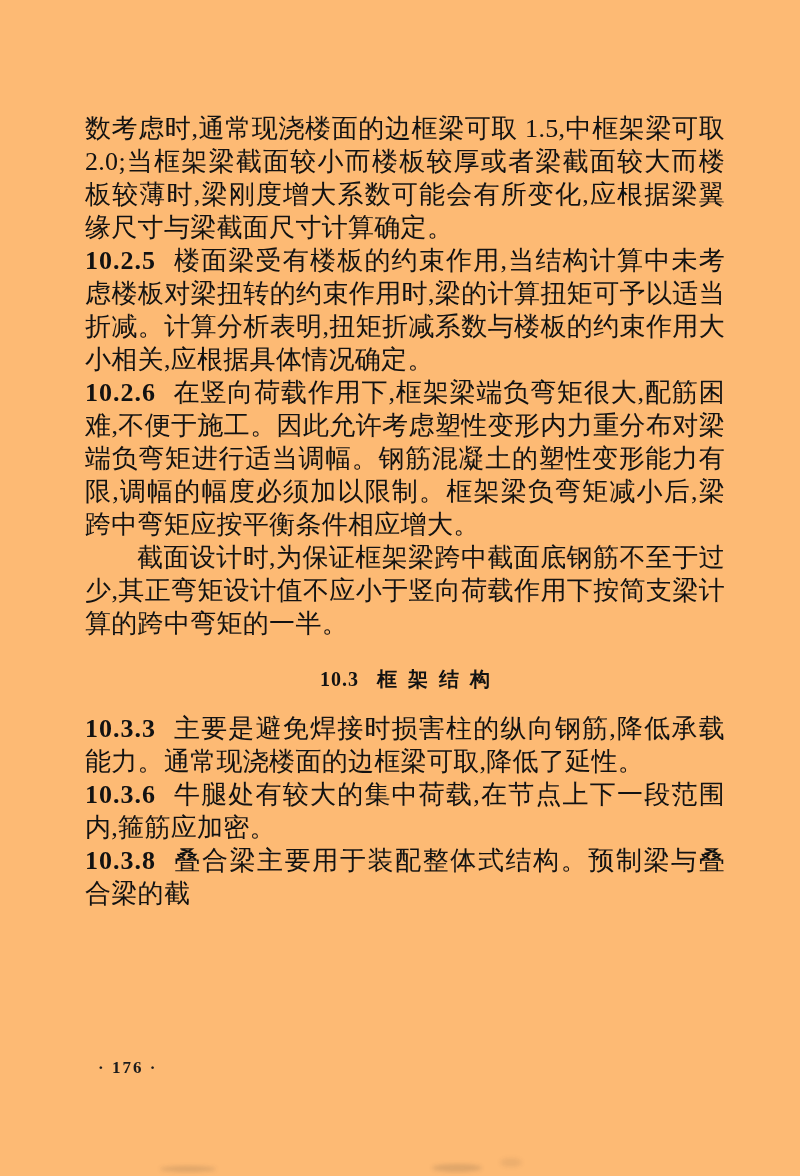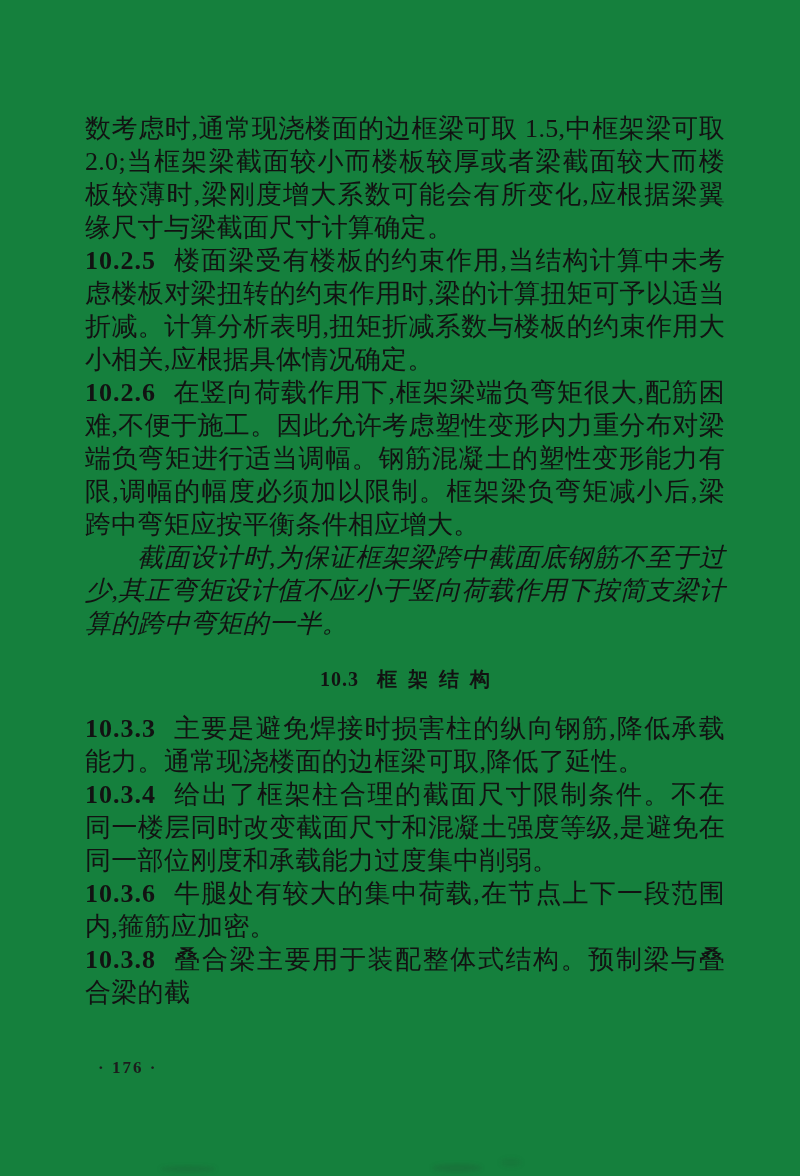--- a/index.html
+++ b/index.html
@@ -12,21 +12,21 @@
     height: 1176px;
     position: relative;
     overflow: hidden;
     font-family: "Liberation Serif", "DejaVu Serif", serif;
     color: #121212;
   }
   .page {
     position: absolute;
     left: 0; top: 0;
     width: 800px; height: 1176px;
-    background: #15803d;
+    background: #fdba74;
   }
   .text-block {
     position: absolute;
     left: 85px;
     top: 112px;
     width: 640px;
   }
   .para {
     margin: 0;
     font-size: 26px;
@@ -36,21 +36,20 @@
     letter-spacing: 0.3px;
   }
   .para .num {
     font-weight: bold;
     letter-spacing: 1px;
     padding-right: 17px;
     font-family: "Liberation Serif", "DejaVu Serif", serif;
   }
   .para.indent {
     text-indent: 2em;
-    font-style: italic;
   }
   .section-heading {
     margin: 21px 0 15px 0;
     font-size: 20px;
     line-height: 36px;
     font-weight: bold;
     text-align: center;
     letter-spacing: 0;
   }
   .section-heading .h-num {
@@ -92,21 +91,20 @@
     <p class="para"><span class="num">10.2.5</span><span>楼面梁受有楼板的约束作用,当结构计算中未考虑楼板对梁扭转的约束作用时,梁的计算扭矩可予以适当折减。计算分析表明,扭矩折减系数与楼板的约束作用大小相关,应根据具体情况确定。</span></p>
 
     <p class="para"><span class="num">10.2.6</span><span>在竖向荷载作用下,框架梁端负弯矩很大,配筋困难,不便于施工。因此允许考虑塑性变形内力重分布对梁端负弯矩进行适当调幅。钢筋混凝土的塑性变形能力有限,调幅的幅度必须加以限制。框架梁负弯矩减小后,梁跨中弯矩应按平衡条件相应增大。</span></p>
 
     <p class="para indent"><span>截面设计时,为保证框架梁跨中截面底钢筋不至于过少,其正弯矩设计值不应小于竖向荷载作用下按简支梁计算的跨中弯矩的一半。</span></p>
 
     <h2 class="section-heading"><span class="h-num">10.3</span><span class="h-title">框架结构</span></h2>
 
     <p class="para"><span class="num">10.3.3</span><span>主要是避免焊接时损害柱的纵向钢筋,降低承载能力。通常现浇楼面的边框梁可取,降低了延性。</span></p>
 
-    <p class="para"><span class="num">10.3.4</span><span>给出了框架柱合理的截面尺寸限制条件。不在同一楼层同时改变截面尺寸和混凝土强度等级,是避免在同一部位刚度和承载能力过度集中削弱。</span></p>
 
     <p class="para"><span class="num">10.3.6</span><span>牛腿处有较大的集中荷载,在节点上下一段范围内,箍筋应加密。</span></p>
 
 
     <p class="para"><span class="num">10.3.8</span><span>叠合梁主要用于装配整体式结构。预制梁与叠合梁的截</span></p>
 
   </div>
 
   <div class="page-footer">· 176 ·</div>
 

